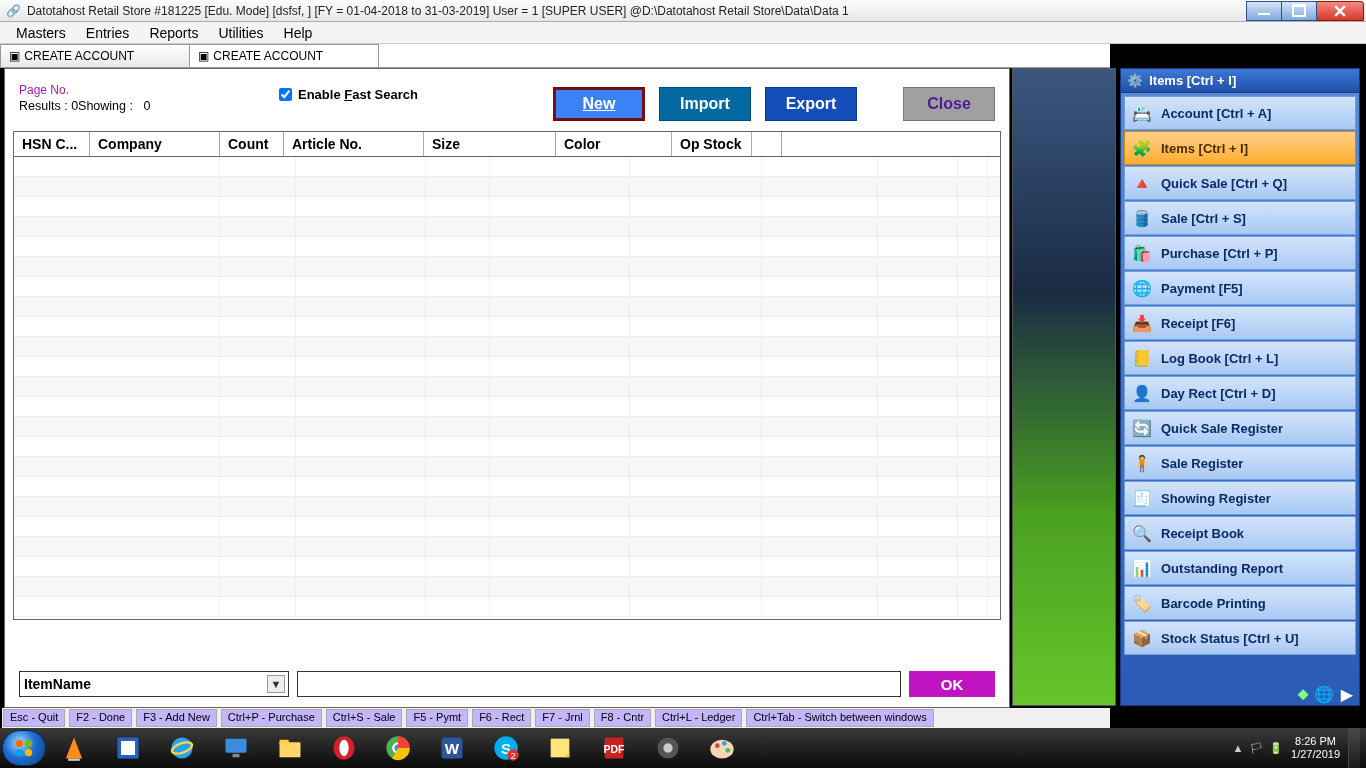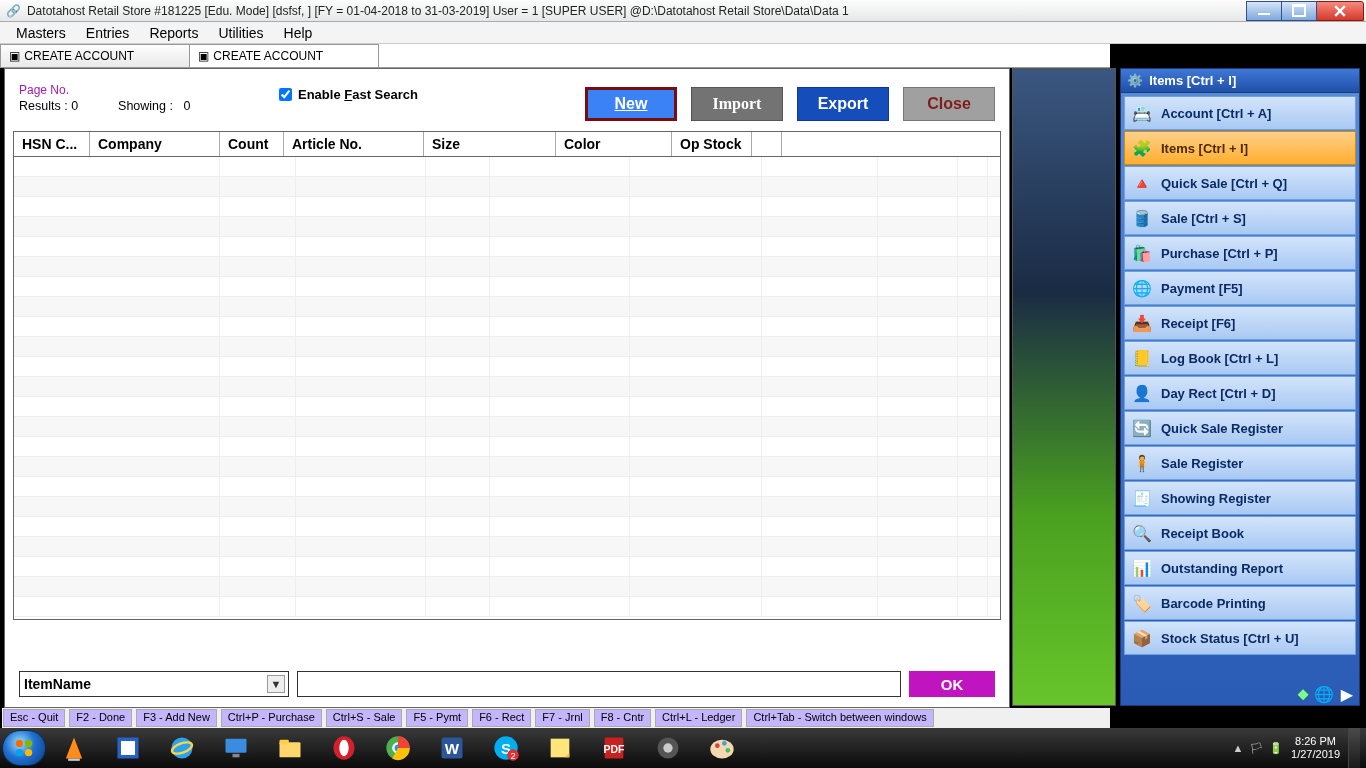--- a/index.html
+++ b/index.html
@@ -50,32 +50,32 @@
   position:absolute; top:68px; left:4px; width:1006px; height:640px;
   background:#fff; border:1px solid #666;
 }
 .panel-header-area { padding:10px 14px 4px 14px; display:flex; align-items:flex-start; }
 .panel-title-block { flex:0 0 260px; }
 .panel-title {
   font-family: "Georgia", serif; font-size:27px; font-weight:bold;
   color:#d21616; letter-spacing:1px;
 }
 .panel-subtext { font-size:12px; color:#a21caf; margin-top:4px; }
-.panel-subtext-row { display:flex; gap:40px; font-size:12.5px; margin-top:2px;}
+.panel-subtext-row { display:flex; font-size:12.5px; margin-top:2px;}
 .fast-search-area { display:flex; align-items:center; gap:6px; font-size:13px; margin-top:8px; flex:1; }
 .fast-search-area label { font-weight:bold; }
 .action-buttons { display:flex; gap:14px; margin-top:8px; }
 .act-btn {
   width:92px; height:34px; border:none; color:#fff; font-size:16px; font-weight:bold;
   cursor:pointer; border:1px solid rgba(0,0,0,.25);
 }
 .act-new { background:#3b82f6; border:3px solid #7a0c10; text-decoration:underline;margin-left:25px; }
-.act-import { background:#737373;font-family:Liberation Serif, serif; }
+.act-import { background:#0369a1; }
 .act-export { background:#154dbb; }
-.act-close { background:#a0a0a0; color:#7f1d1d; }
+.act-close { background:#a0a0a0; color:#4c1d95;margin-left:32px; }
 
 
 .grid-wrap { margin:6px 8px 0 8px; border:1px solid #666; }
 .grid-head { display:flex; background:#fff; border-bottom:1px solid #666; }
 .grid-head .col {
   font-weight:bold; font-size:14px; padding:4px 8px; border-right:1px solid #aaa;
   overflow:hidden; white-space:nowrap; text-overflow:ellipsis;
 }
 .grid-body { height:462px; overflow:hidden; }
 .grid-row { display:flex; height:20px; border-bottom:1px solid #eee; }

